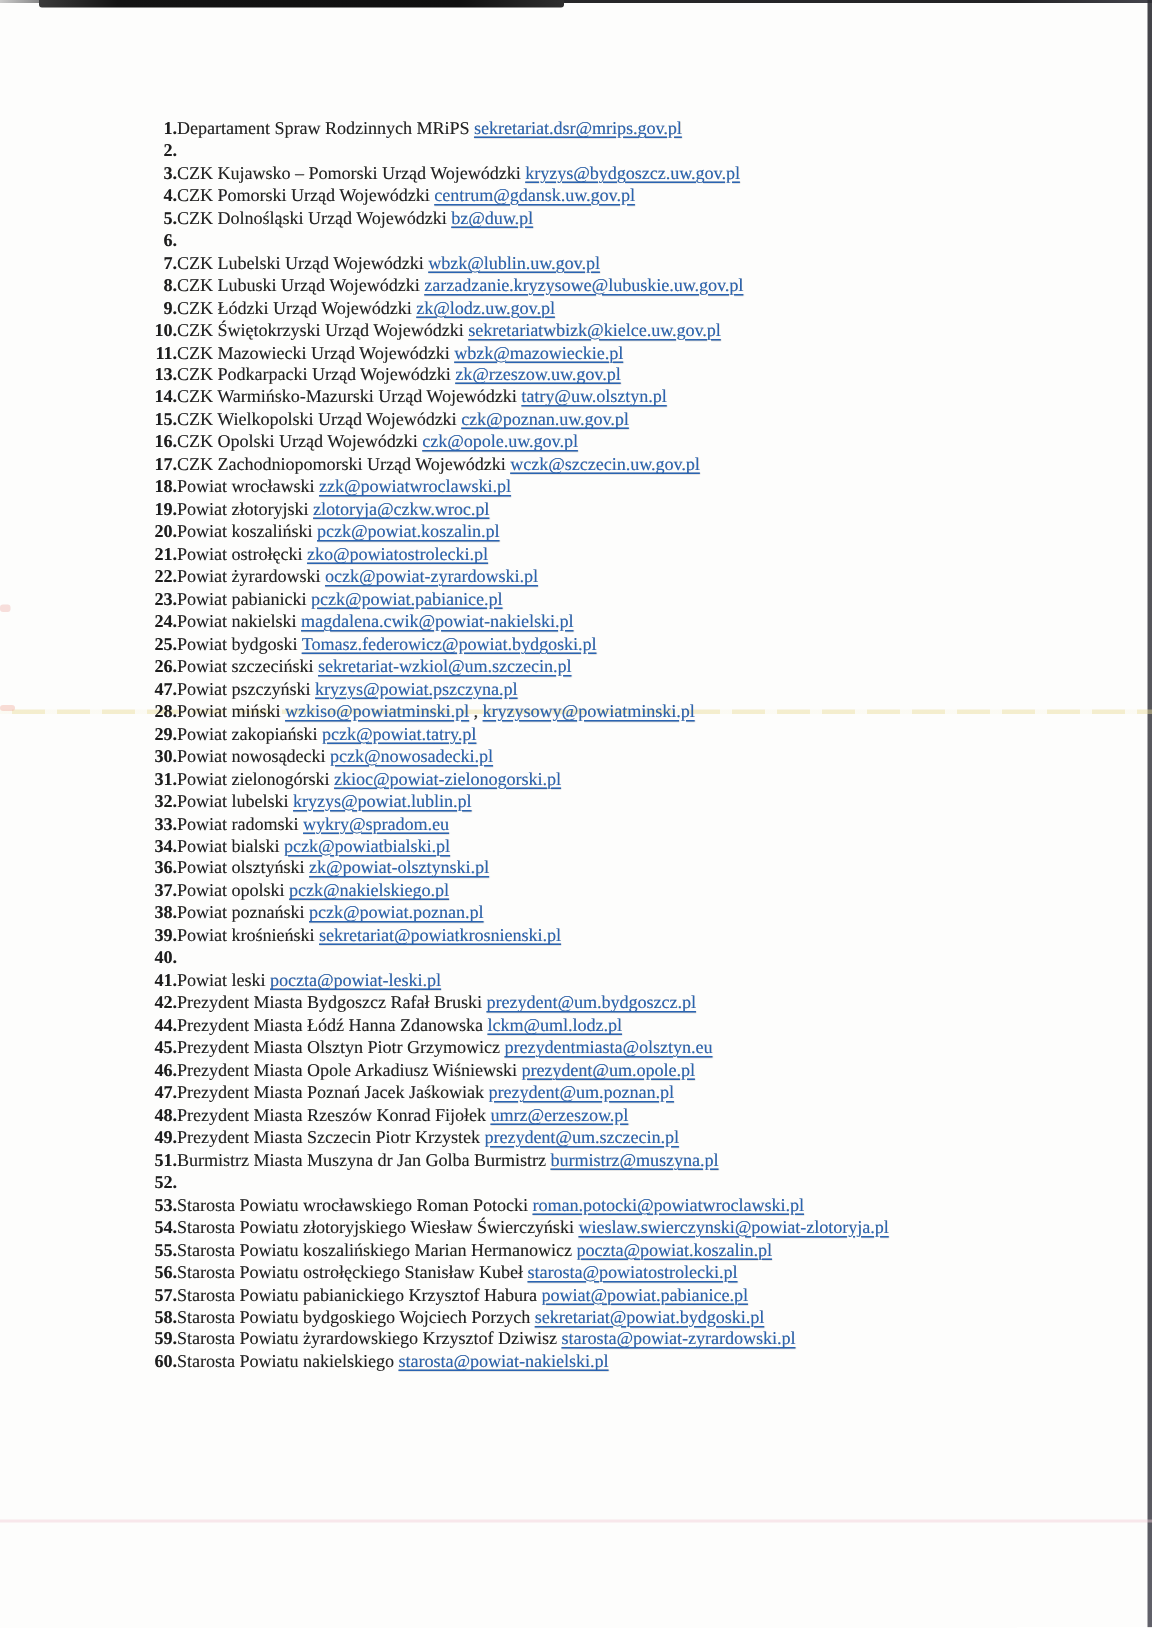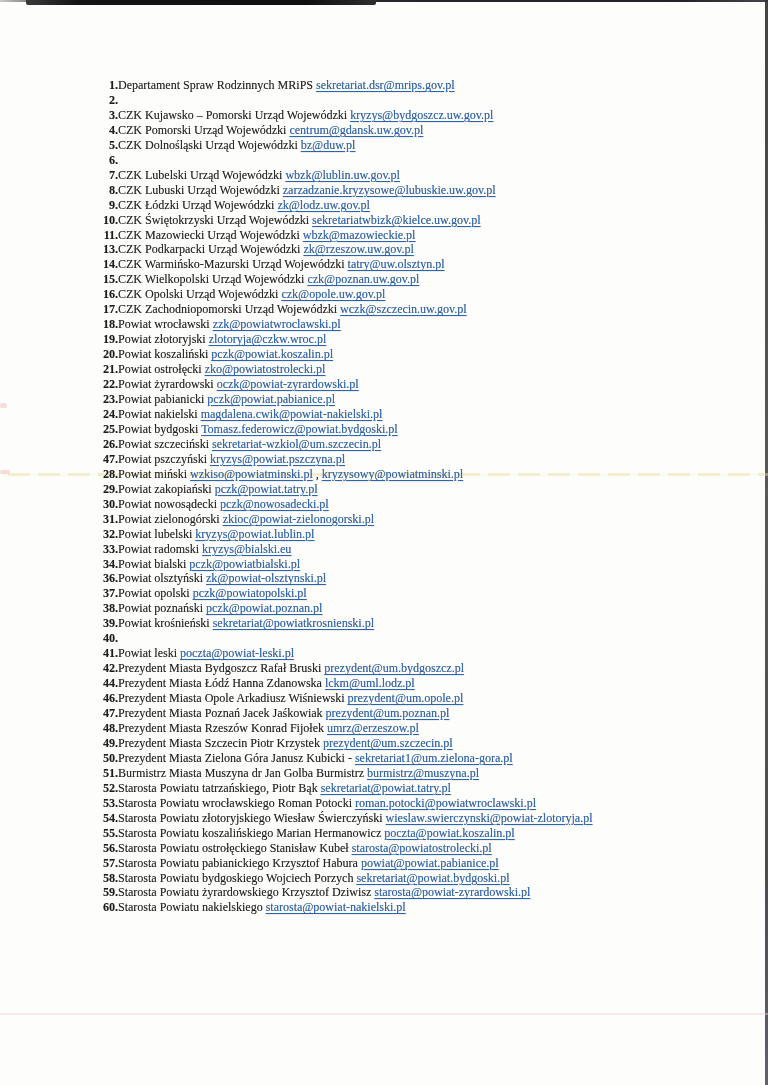--- a/index.html
+++ b/index.html
@@ -212,33 +212,33 @@
       <div class="row">
         <span class="num">31.</span>
         <span class="content"><span>Powiat zielonogórski </span><a class="email" href="#">zkioc@powiat-zielonogorski.pl</a></span>
       </div>
       <div class="row">
         <span class="num">32.</span>
         <span class="content"><span>Powiat lubelski </span><a class="email" href="#">kryzys@powiat.lublin.pl</a></span>
       </div>
       <div class="row">
         <span class="num">33.</span>
-        <span class="content"><span>Powiat radomski </span><a class="email" href="#">kryzys@bialski.eu</a></span>
+        <span class="content"><span>Powiat radomski </span><a class="email" href="#">wykry@spradom.eu</a></span>
       </div>
       <div class="row">
         <span class="num">34.</span>
         <span class="content"><span>Powiat bialski </span><a class="email" href="#">pczk@powiatbialski.pl</a></span>
       </div>
       <div class="row">
         <span class="num">36.</span>
         <span class="content"><span>Powiat olsztyński </span><a class="email" href="#">zk@powiat-olsztynski.pl</a></span>
       </div>
       <div class="row">
         <span class="num">37.</span>
-        <span class="content"><span>Powiat opolski </span><a class="email" href="#">pczk@powiatopolski.pl</a></span>
+        <span class="content"><span>Powiat opolski </span><a class="email" href="#">pczk@nakielskiego.pl</a></span>
       </div>
       <div class="row">
         <span class="num">38.</span>
         <span class="content"><span>Powiat poznański </span><a class="email" href="#">pczk@powiat.poznan.pl</a></span>
       </div>
       <div class="row">
         <span class="num">39.</span>
         <span class="content"><span>Powiat krośnieński </span><a class="email" href="#">sekretariat@powiatkrosnienski.pl</a></span>
       </div>
       <div class="row">
@@ -250,46 +250,45 @@
       </div>
       <div class="row">
         <span class="num">42.</span>
         <span class="content"><span>Prezydent Miasta Bydgoszcz Rafał Bruski </span><a class="email" href="#">prezydent@um.bydgoszcz.pl</a></span>
       </div>
       <div class="row">
         <span class="num">44.</span>
         <span class="content"><span>Prezydent Miasta Łódź Hanna Zdanowska </span><a class="email" href="#">lckm@uml.lodz.pl</a></span>
       </div>
       <div class="row">
+        <span class="num">45.</span>
+        <span class="content"><span>Prezydent Miasta Olsztyn Piotr Grzymowicz </span><a class="email" href="#">prezydentmiasta@olsztyn.eu</a></span>
+      </div>
+      <div class="row">
         <span class="num">46.</span>
         <span class="content"><span>Prezydent Miasta Opole Arkadiusz Wiśniewski </span><a class="email" href="#">prezydent@um.opole.pl</a></span>
       </div>
       <div class="row">
         <span class="num">47.</span>
         <span class="content"><span>Prezydent Miasta Poznań Jacek Jaśkowiak </span><a class="email" href="#">prezydent@um.poznan.pl</a></span>
       </div>
       <div class="row">
         <span class="num">48.</span>
         <span class="content"><span>Prezydent Miasta Rzeszów Konrad Fijołek </span><a class="email" href="#">umrz@erzeszow.pl</a></span>
       </div>
       <div class="row">
         <span class="num">49.</span>
         <span class="content"><span>Prezydent Miasta Szczecin Piotr Krzystek </span><a class="email" href="#">prezydent@um.szczecin.pl</a></span>
       </div>
       <div class="row">
-        <span class="num">50.</span>
-        <span class="content"><span>Prezydent Miasta Zielona Góra Janusz Kubicki - </span><a class="email" href="#">sekretariat1@um.zielona-gora.pl</a></span>
-      </div>
-      <div class="row">
         <span class="num">51.</span>
         <span class="content"><span>Burmistrz Miasta Muszyna dr Jan Golba Burmistrz </span><a class="email" href="#">burmistrz@muszyna.pl</a></span>
       </div>
       <div class="row">
         <span class="num">52.</span>
-        <span class="content"><span>Starosta Powiatu tatrzańskiego, Piotr Bąk </span><a class="email" href="#">sekretariat@powiat.tatry.pl</a></span>
       </div>
       <div class="row">
         <span class="num">53.</span>
         <span class="content"><span>Starosta Powiatu wrocławskiego Roman Potocki </span><a class="email" href="#">roman.potocki@powiatwroclawski.pl</a></span>
       </div>
       <div class="row">
         <span class="num">54.</span>
         <span class="content"><span>Starosta Powiatu złotoryjskiego Wiesław Świerczyński </span><a class="email" href="#">wieslaw.swierczynski@powiat-zlotoryja.pl</a></span>
       </div>
       <div class="row">

